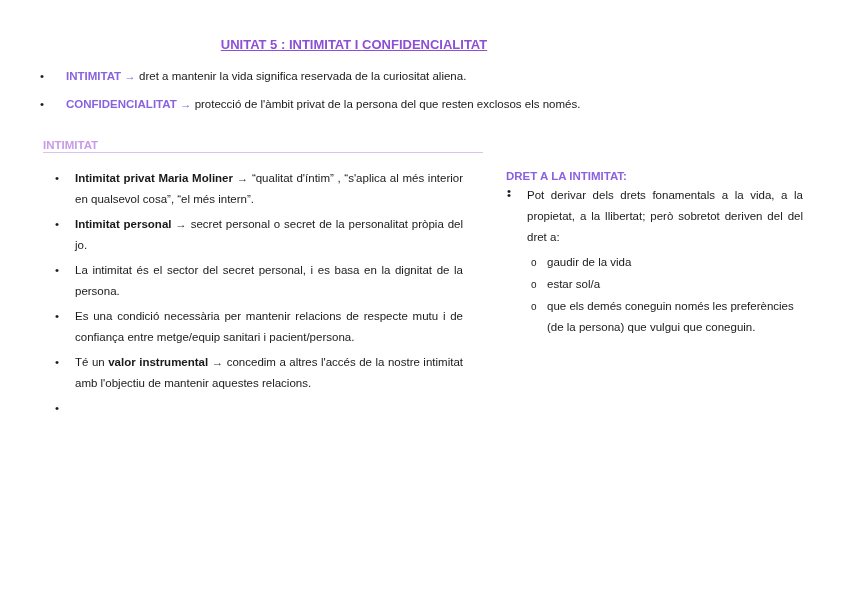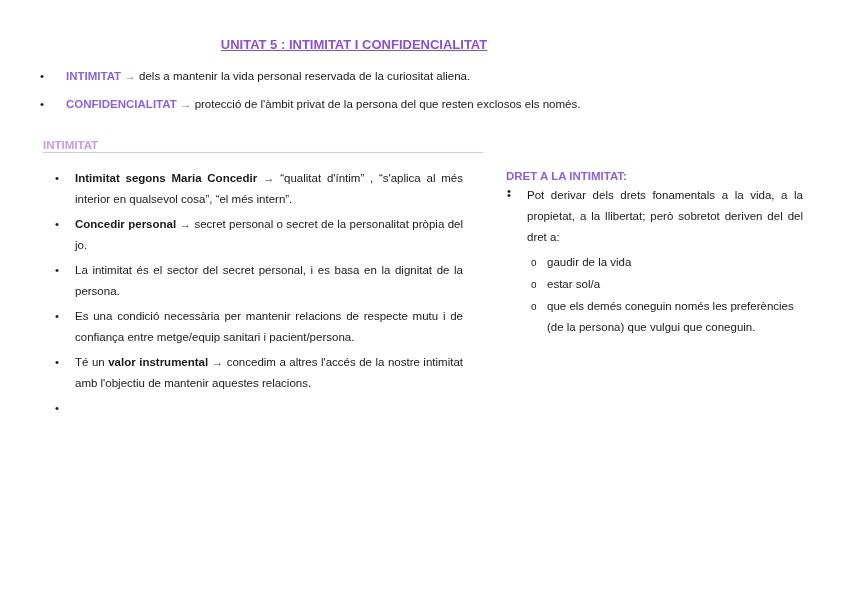--- a/index.html
+++ b/index.html
@@ -36,42 +36,42 @@
 </head>
 <body>
 
 <div class="title">UNITAT 5 : INTIMITAT I CONFIDENCIALITAT</div>
 
 <ul class="top-list">
   <li>
     <span class="bullet">•</span>
     <span class="kw">INTIMITAT</span>
     <span class="arrow">→</span>
-    <span>dels a mantenir la vida personal reservada de la curiositat aliena.</span>
+    <span>dret a mantenir la vida significa reservada de la curiositat aliena.</span>
   </li>
   <li>
     <span class="bullet">•</span>
     <span class="kw">CONFIDENCIALITAT</span>
     <span class="arrow">→</span>
     <span>protecció de l'àmbit privat de la persona del que resten exclosos els només.</span>
   </li>
 </ul>
 
 <div class="section-head">INTIMITAT</div>
 
 <ul class="left-list">
   <li>
     <span class="bullet">•</span>
-    <b>Intimitat segons Maria Concedir</b>
+    <b>Intimitat privat Maria Moliner</b>
     <span class="rarr">→</span>
     <span>“qualitat d'íntim” , “s'aplica al més interior en qualsevol cosa”, “el més intern”.</span>
   </li>
   <li>
     <span class="bullet">•</span>
-    <b>Concedir personal</b>
+    <b>Intimitat personal</b>
     <span class="rarr">→</span>
     <span>secret personal o secret de la personalitat pròpia del jo.</span>
   </li>
   <li>
     <span class="bullet">•</span>
     <span>La intimitat és el sector del secret personal, i es basa en la dignitat de la persona.</span>
   </li>
   <li>
     <span class="bullet">•</span>
     <span>Es una condició necessària per mantenir relacions de respecte mutu i de confiança entre metge/equip sanitari i pacient/persona.</span>

